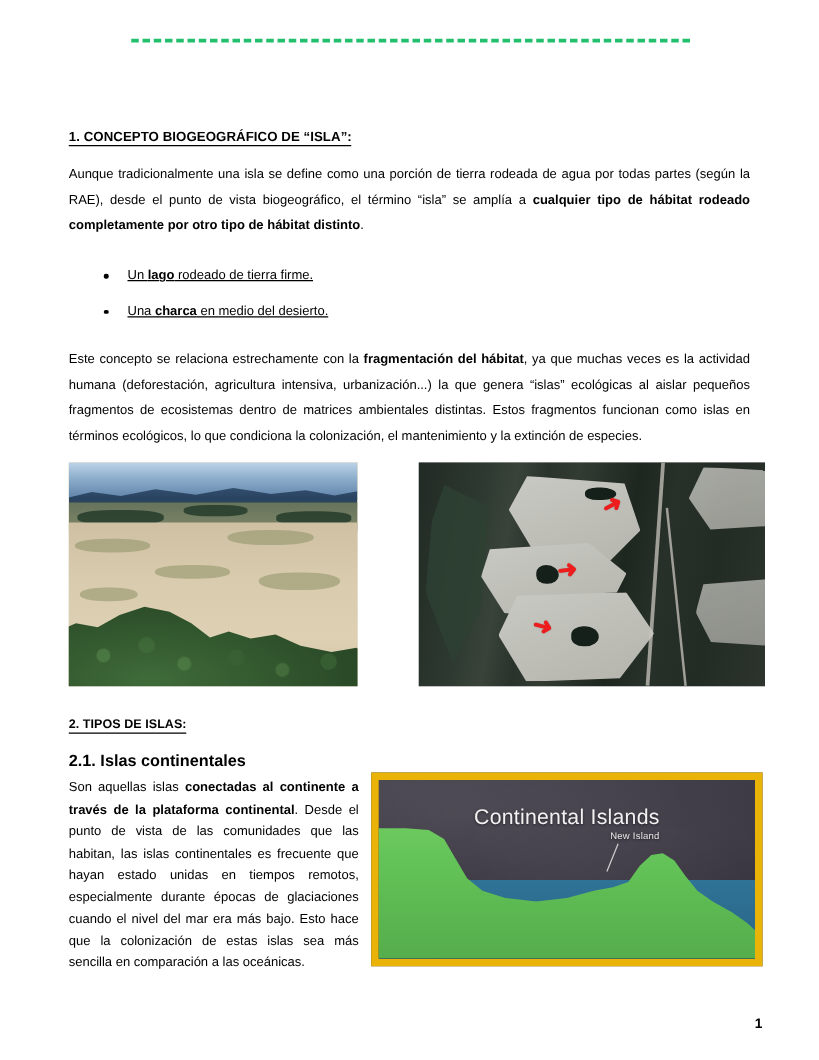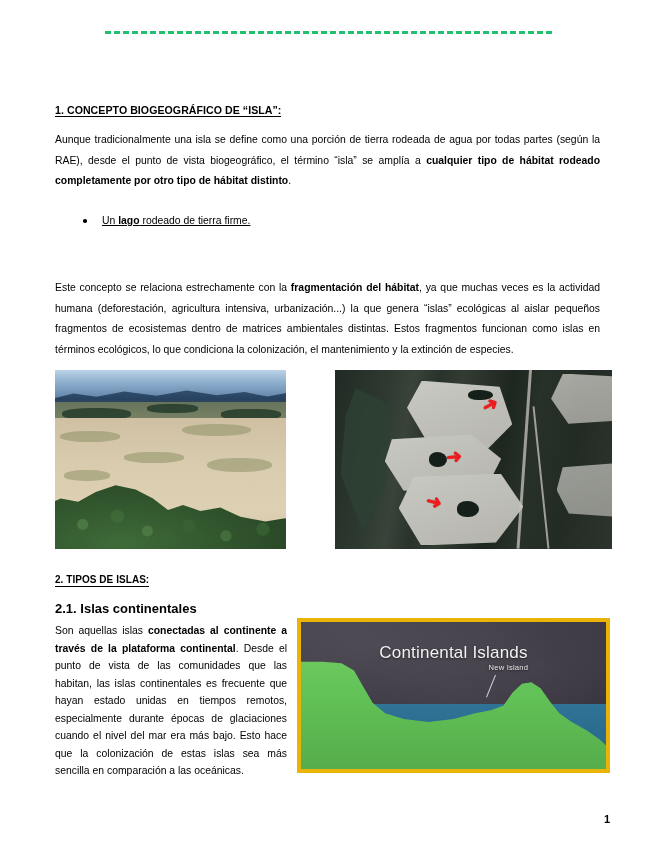--- a/index.html
+++ b/index.html
@@ -266,21 +266,21 @@
   #photo-fragments .a3 { left: 33%; top: 68%; transform: rotate(14deg); }
 
   
   #diagram-continental-islands {
     position: absolute;
     left: 297px;
     top: 618px;
     width: 313px;
     height: 155px;
     background: #3a3640;
-    border: 4px solid #eab308;
+    border: 6px solid #eab308;
     box-sizing: border-box;
     overflow: hidden;
   }
   #diagram-continental-islands .board {
     position: absolute; inset: 0;
     background:
       radial-gradient(ellipse at 22% 18%, rgba(255,255,255,.07) 0%, transparent 55%),
       radial-gradient(ellipse at 78% 30%, rgba(255,255,255,.05) 0%, transparent 50%),
       radial-gradient(ellipse at 55% 75%, rgba(255,255,255,.04) 0%, transparent 60%),
       linear-gradient(165deg, #46424d 0%, #3a3641 45%, #332f39 100%);
@@ -361,20 +361,23 @@
   <div class="h2-black" id="sec1-heading">1. CONCEPTO BIOGEOGRÁFICO DE “ISLA”:</div>
 
   <div class="para" id="para-1">
     <span>Aunque tradicionalmente una isla se define como una porción de tierra rodeada de agua por todas partes (según la RAE), desde el punto de vista biogeográfico, el término “isla” se amplía a </span><b>cualquier tipo de hábitat rodeado completamente por otro tipo de hábitat distinto</b><span>.</span>
   </div>
 
 
   <ul class="bullets">
     <li>
       <span>Un </span><b>lago</b><span> rodeado de tierra firme.</span>
+    </li>
+    <li>
+      <span>Una </span><b>charca</b><span> en medio del desierto.</span>
     </li>
   </ul>
 
   <div class="para" id="para-2">
     <span>Este concepto se relaciona estrechamente con la </span><b>fragmentación del hábitat</b><span>, ya que muchas veces es la actividad humana (deforestación, agricultura intensiva, urbanización...) la que genera “islas” ecológicas al aislar pequeños fragmentos de ecosistemas dentro de matrices ambientales distintas. Estos fragmentos funcionan como islas en términos ecológicos, lo que condiciona la colonización, el mantenimiento y la extinción de especies.</span>
   </div>
 
   <div class="photo" id="photo-deforestation">
     <div class="sky"></div>
     <div class="ridge-far"></div>

